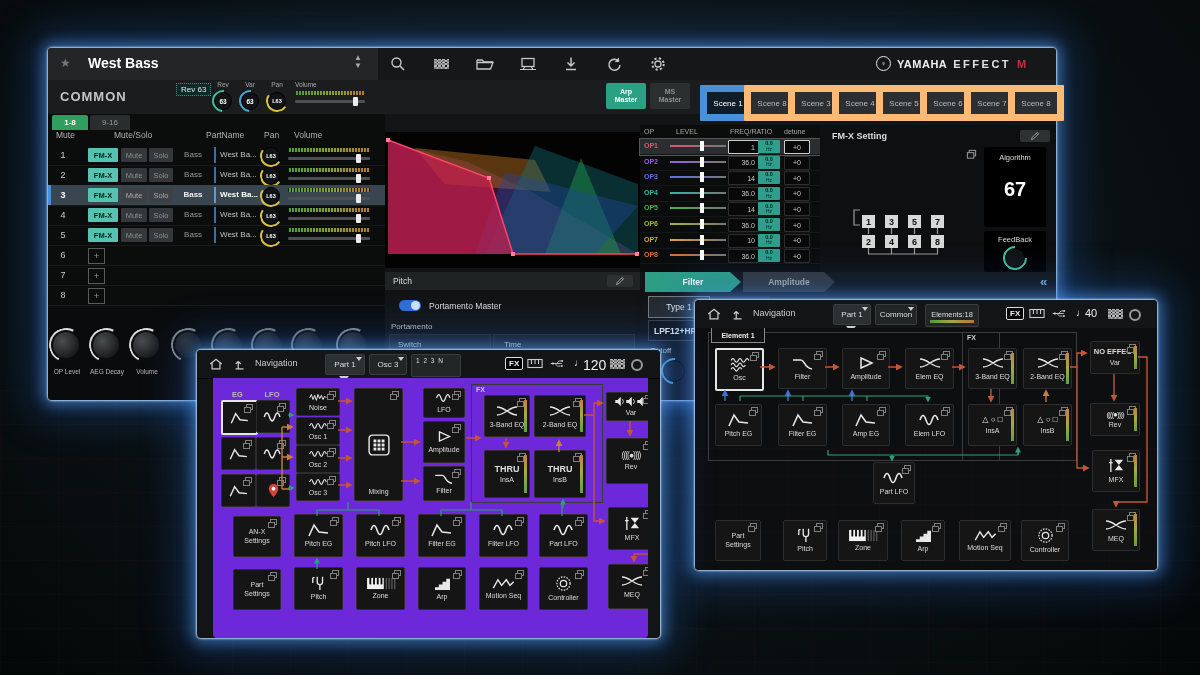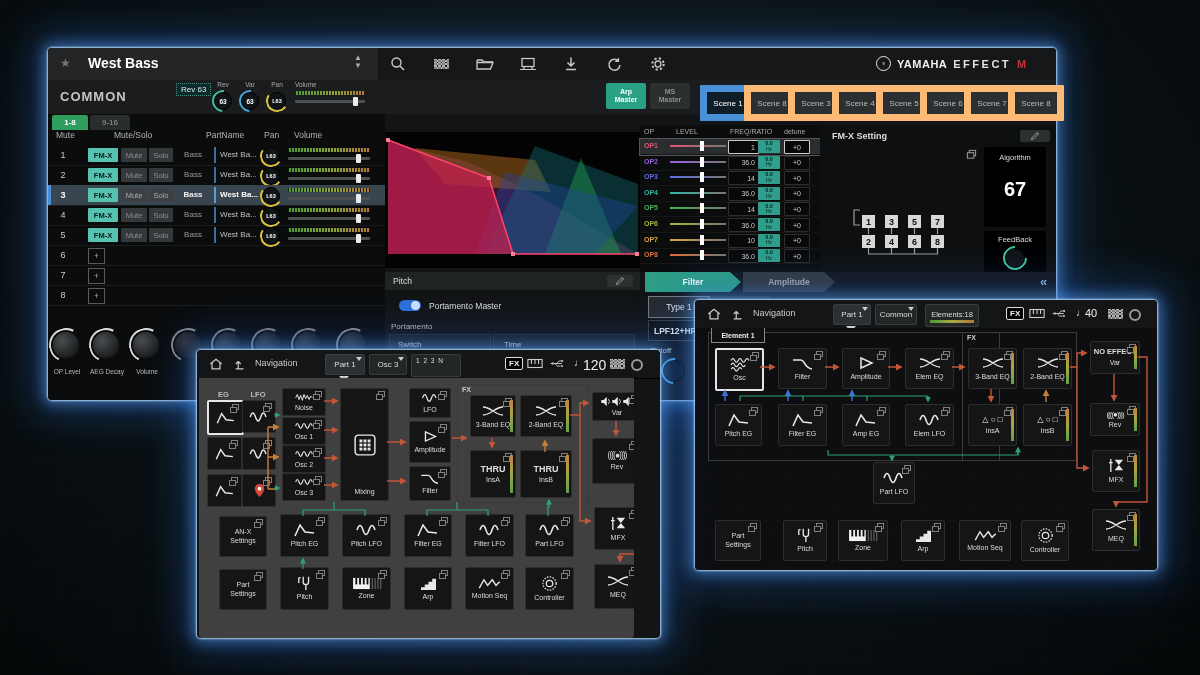--- a/index.html
+++ b/index.html
@@ -846,21 +846,21 @@
           <use href="#i-kbd"></use>
         </svg>
       <svg class="ic abs" style="left:352px;top:9px;color:#ccc" width="17" height="9">
           <use href="#i-usb"></use>
         </svg>
       <span class="abs" style="left:377px;top:7px;font-size:10px;color:#eee">♩</span>
       <span class="abs" style="left:386px;top:7px;font-size:14px;color:#eee">120</span>
       <span class="abs icon-grid" style="left:413px;top:9px"></span>
       <span class="ringic" style="left:434px;top:9px"></span>
     </div>
-    <div class="abs" style="left:2px;top:28px;width:435px;height:260px;background:#404040;border-radius:0 0 4px 4px;overflow:hidden">
+    <div class="abs" style="left:16px;top:28px;width:435px;height:260px;background:#6d28d9;border-radius:0 0 4px 4px;overflow:hidden">
       <div class="abs" style="left:0;top:150px;width:463px;height:110px;opacity:.5;background-image:linear-gradient(rgba(210,50,90,.07) 1px,transparent 1px),linear-gradient(90deg,rgba(210,50,90,.07) 1px,transparent 1px);background-size:46px 26px"></div>
 
       <span class="abs" style="left:8px;top:12px;width:33px;text-align:center;font-size:7.5px;font-weight:bold;color:#bbb">EG</span>
       <span class="abs" style="left:43px;top:12px;width:32px;text-align:center;font-size:7.5px;font-weight:bold;color:#bbb">LFO</span>
       <div class="fb sel" style="left:8px;top:22px;width:33px;height:31px">
           <svg class="ic" width="20" height="14">
             <use href="#i-eg"></use>
           </svg>
           <i class="dup"></i>
         </div>

